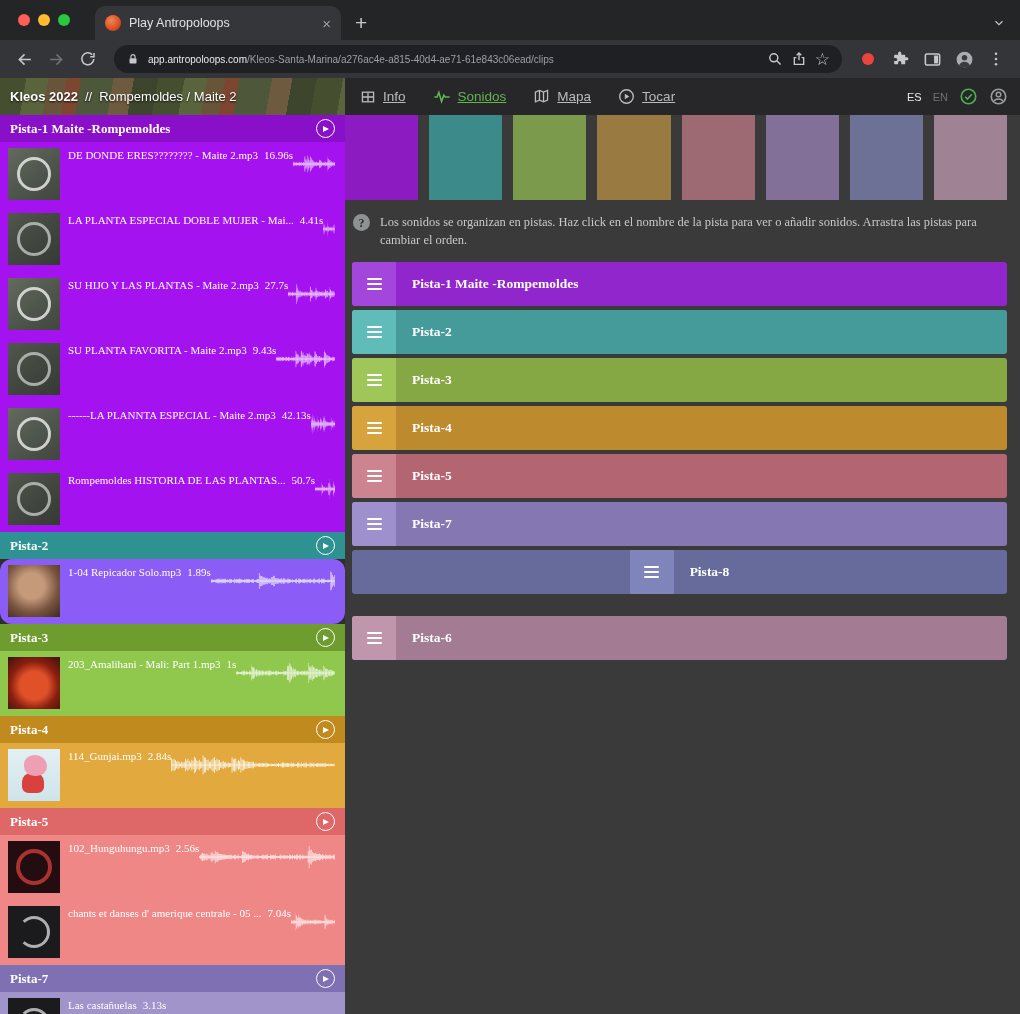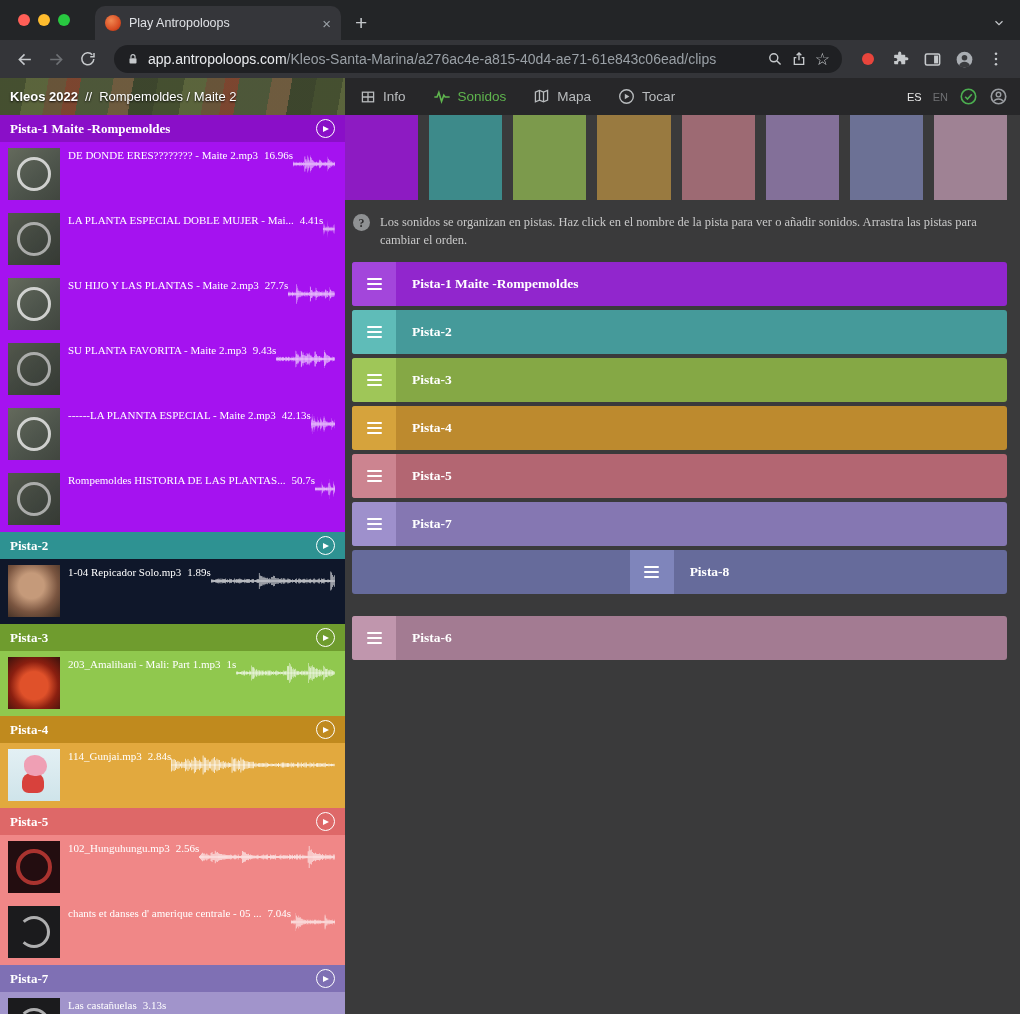--- a/index.html
+++ b/index.html
@@ -18,36 +18,36 @@
     background:radial-gradient(circle at 38% 35%, #f08750, #d84c22 62%, #9c2c10); }
   .tab-title { color:#dfe1e5; font-size:12.5px; flex:1; white-space:nowrap; overflow:hidden; }
   .tab-close { color:#9aa0a6; font-size:15px; line-height:15px; cursor:default; }
   .newtab { color:#c3c6c9; font-size:21px; margin:0 0 7px 14px; line-height:20px; }
   .tab-chevron { position:absolute; right:14px; bottom:10px; }
 
   .toolbar { height:38px; background:#343539; display:flex; align-items:center; padding:0 10px; gap:4px; }
   .tb-ico { width:28px; height:28px; display:flex; align-items:center; justify-content:center; flex:none; }
   .urlbar { flex:1; height:28px; background:#1f2023; border-radius:14px; display:flex; align-items:center;
     padding:0 12px; gap:8px; margin:0 8px; min-width:0; }
-  .url-text { flex:1; min-width:0; white-space:nowrap; overflow:hidden; font-size:14px; }
+  .url-text { flex:1; min-width:0; white-space:nowrap; overflow:hidden; font-size:10px; }
   .url-host{ color:#e8eaed; } .url-path{ color:#9aa0a6; }
   .star { color:#c6c9cc; font-size:17px; line-height:17px; }
   .red-dot { width:12px; height:12px; border-radius:50%; background:#e8453c; }
 
   
   .app-header { height:37px; background:#272729; display:flex; align-items:center; }
   .crumb { width:345px; height:100%; flex:none; display:flex; align-items:center; gap:7px; padding:0 10px;
     color:#fff; font-size:13px; text-shadow:0 1px 2px rgba(0,0,0,.85); white-space:nowrap; overflow:hidden;
     background-image:
       linear-gradient(rgba(25,22,18,.30), rgba(25,22,18,.30)),
       repeating-linear-gradient(100deg,#58683d 0 26px,#77864e 26px 48px,#8a6f4a 48px 66px,#a65a3c 66px 80px,
         #64734a 80px 112px,#937952 112px 132px,#4c5a38 132px 156px); }
   .crumb b { font-weight:700; }
   .nav { display:flex; align-items:center; gap:27px; margin-left:15px; color:#b9bcbe; font-size:13.5px; }
-  .nav-item { display:flex; align-items:center; gap:7px; cursor:default; }
+  .nav-item { display:flex; align-items:center; gap:7px; cursor:default;text-decoration:underline; }
   .nav-item.active { color:#5fb54e; }
   .header-right { margin-left:auto; display:flex; align-items:center; gap:11px; padding-right:12px; font-size:11px; }
   .lang-on { color:#e8e8e8; } .lang-off { color:#6f7073; }
 
   
   .app-body { height:899px; display:flex; overflow:hidden;font-family:Liberation Serif, serif; }
   .sidebar { width:345px; flex:none; background:#2e2e2e; overflow:hidden; }
   .main { flex:1; min-width:0; background:#3a3a3b; display:flex; flex-direction:column; overflow:hidden; }
 
   
@@ -335,21 +335,21 @@
       </div>
     </section>
 
     <section class="track-section">
       <div class="track-header" style="background-color: rgb(46, 146, 146);">
         <span class="track-title">Pista-2</span>
         <span class="play-btn">
             <i class="play-tri"></i>
           </span>
       </div>
-      <div class="clips" style="background-color: #0f172a;">
+      <div class="clips" style="background-color: #8b5cf6; border-radius: 12px;">
         <div class="clip">
           <div class="thumb t-face"></div>
           <div class="clip-right">
             <div class="clip-top">
               <span class="clip-name">1-04 Repicador Solo.mp3</span>
               <span class="clip-duration">1.89s</span>
             </div>
             <svg class="wave" viewBox="0 0 260 26" preserveAspectRatio="none">
                 <path d="M0 13H260" stroke="rgba(255,255,255,0.9)" stroke-width="0.9" fill="none"></path>
                 <path d="M1 11.3V14.7M3 11.6V14.4M5 11.8V14.2M7 12.0V14.0M9 11.6V14.4M11 11.2V14.8M13 11.1V14.9M15 10.6V15.4M17 11.3V14.7M19 10.5V15.5M21 11.7V14.3M23 10.5V15.5M25 11.0V15.0M27 11.0V15.0M29 11.0V15.0M31 10.5V15.5M33 12.1V13.9M35 11.2V14.8M37 12.1V13.9M39 10.7V15.3M41 10.9V15.1M43 11.1V14.9M45 12.2V13.8M47 11.8V14.2M49 10.5V15.5M51 11.4V14.6M53 10.9V15.1M55 11.2V14.8M57 11.1V14.9M59 10.4V15.6M61 10.7V15.3M63 10.9V15.1M65 11.5V14.5M67 11.9V14.1M69 11.7V14.3M71 10.7V15.3M73 11.7V14.3M75 11.0V15.0M77 10.9V15.1M79 11.1V14.9M81 10.9V15.1M83 12.0V14.0M85 11.5V14.5M87 10.9V15.1M89 11.0V15.0M91 12.2V13.8M93 11.9V14.1M95 11.6V14.4M97 11.1V14.9M99 11.1V14.9M101 4.9V21.1M103 7.6V18.4M105 8.0V18.0M107 8.3V17.7M109 9.6V16.4M111 8.8V17.2M113 9.7V16.3M115 9.7V16.3M117 10.3V15.7M119 9.7V16.3M121 11.0V15.0M123 10.2V15.8M125 10.7V15.3M127 8.9V17.1M129 9.1V16.9M131 7.8V18.2M133 8.1V17.9M135 10.0V16.0M137 10.3V15.7M139 10.3V15.7M141 10.3V15.7M143 11.1V14.9M145 11.1V14.9M147 10.1V15.9M149 11.4V14.6M151 10.3V15.7M153 10.2V15.8M155 10.8V15.2M157 11.8V14.2M159 11.6V14.4M161 10.5V15.5M163 10.8V15.2M165 11.1V14.9M167 11.4V14.6M169 12.0V14.0M171 11.3V14.7M173 12.1V13.9M175 12.0V14.0M177 10.9V15.1M179 10.5V15.5M181 12.0V14.0M183 10.7V15.3M185 10.6V15.4M187 11.0V15.0M189 11.8V14.2M191 11.6V14.4M193 10.9V15.1M195 10.8V15.2M197 10.9V15.1M199 11.9V14.1M201 10.6V15.4M203 11.8V14.2M205 11.4V14.6M207 11.1V14.9M209 10.8V15.2M211 11.7V14.3M213 11.7V14.3M215 10.8V15.2M217 10.5V15.5M219 11.6V14.4M221 11.7V14.3M223 11.6V14.4M225 10.7V15.3M227 10.4V15.6M229 12.1V13.9M231 10.5V15.5M233 11.0V15.0M235 10.7V15.3M237 10.6V15.4M239 11.7V14.3M241 11.9V14.1M243 12.0V14.0M245 11.3V14.7M247 11.7V14.3M249 11.9V14.1M251 3.6V22.4M253 4.6V21.4M255 7.1V18.9M257 8.7V17.3M259 7.2V18.8" stroke="rgba(255,255,255,0.95)" stroke-width="1.2" fill="none"></path>

